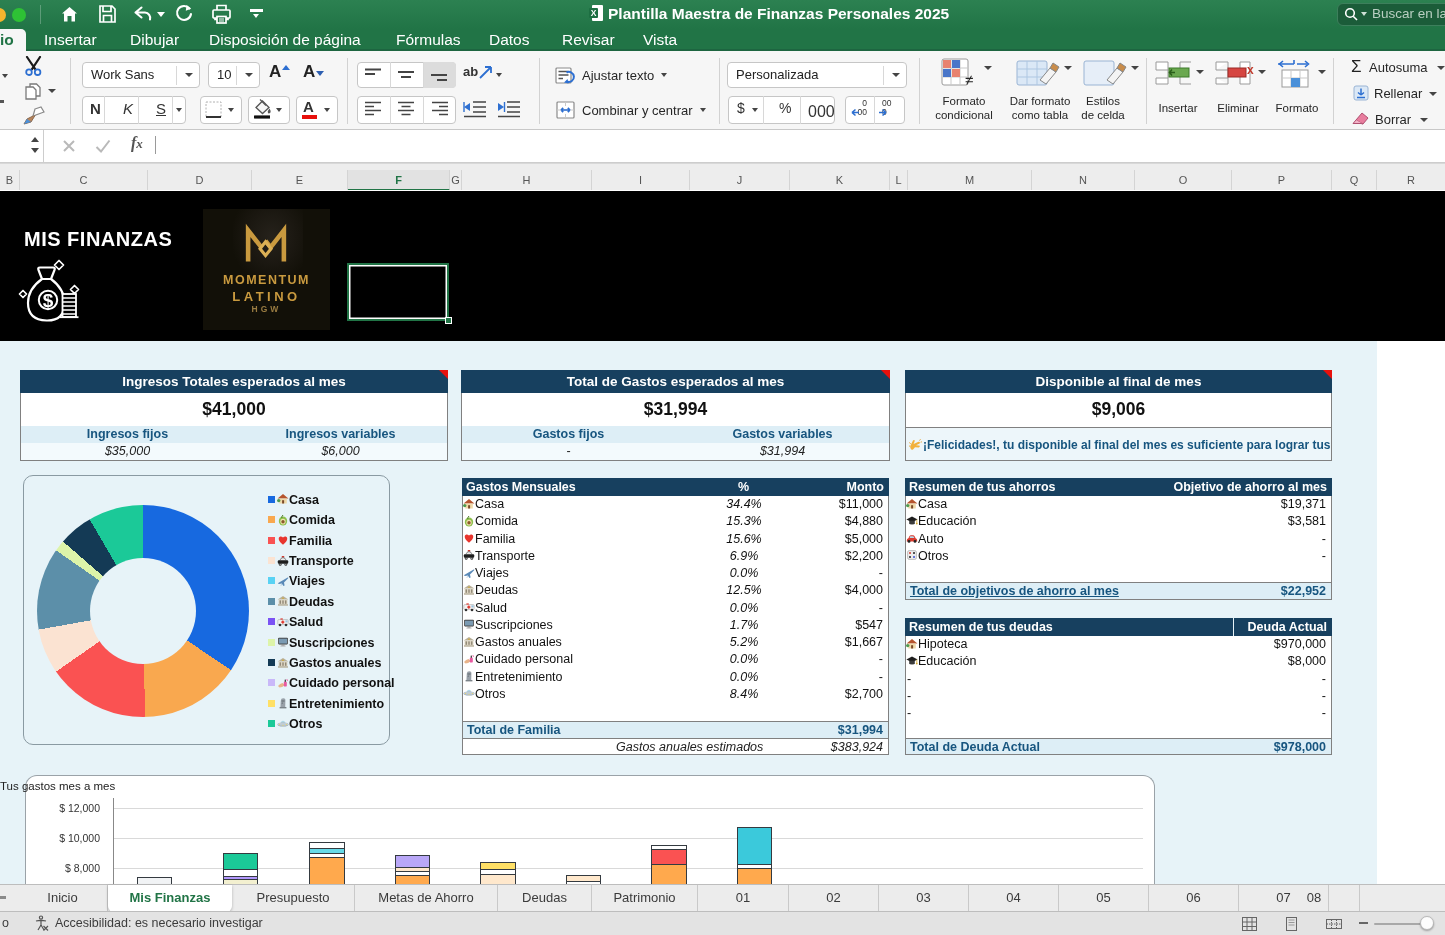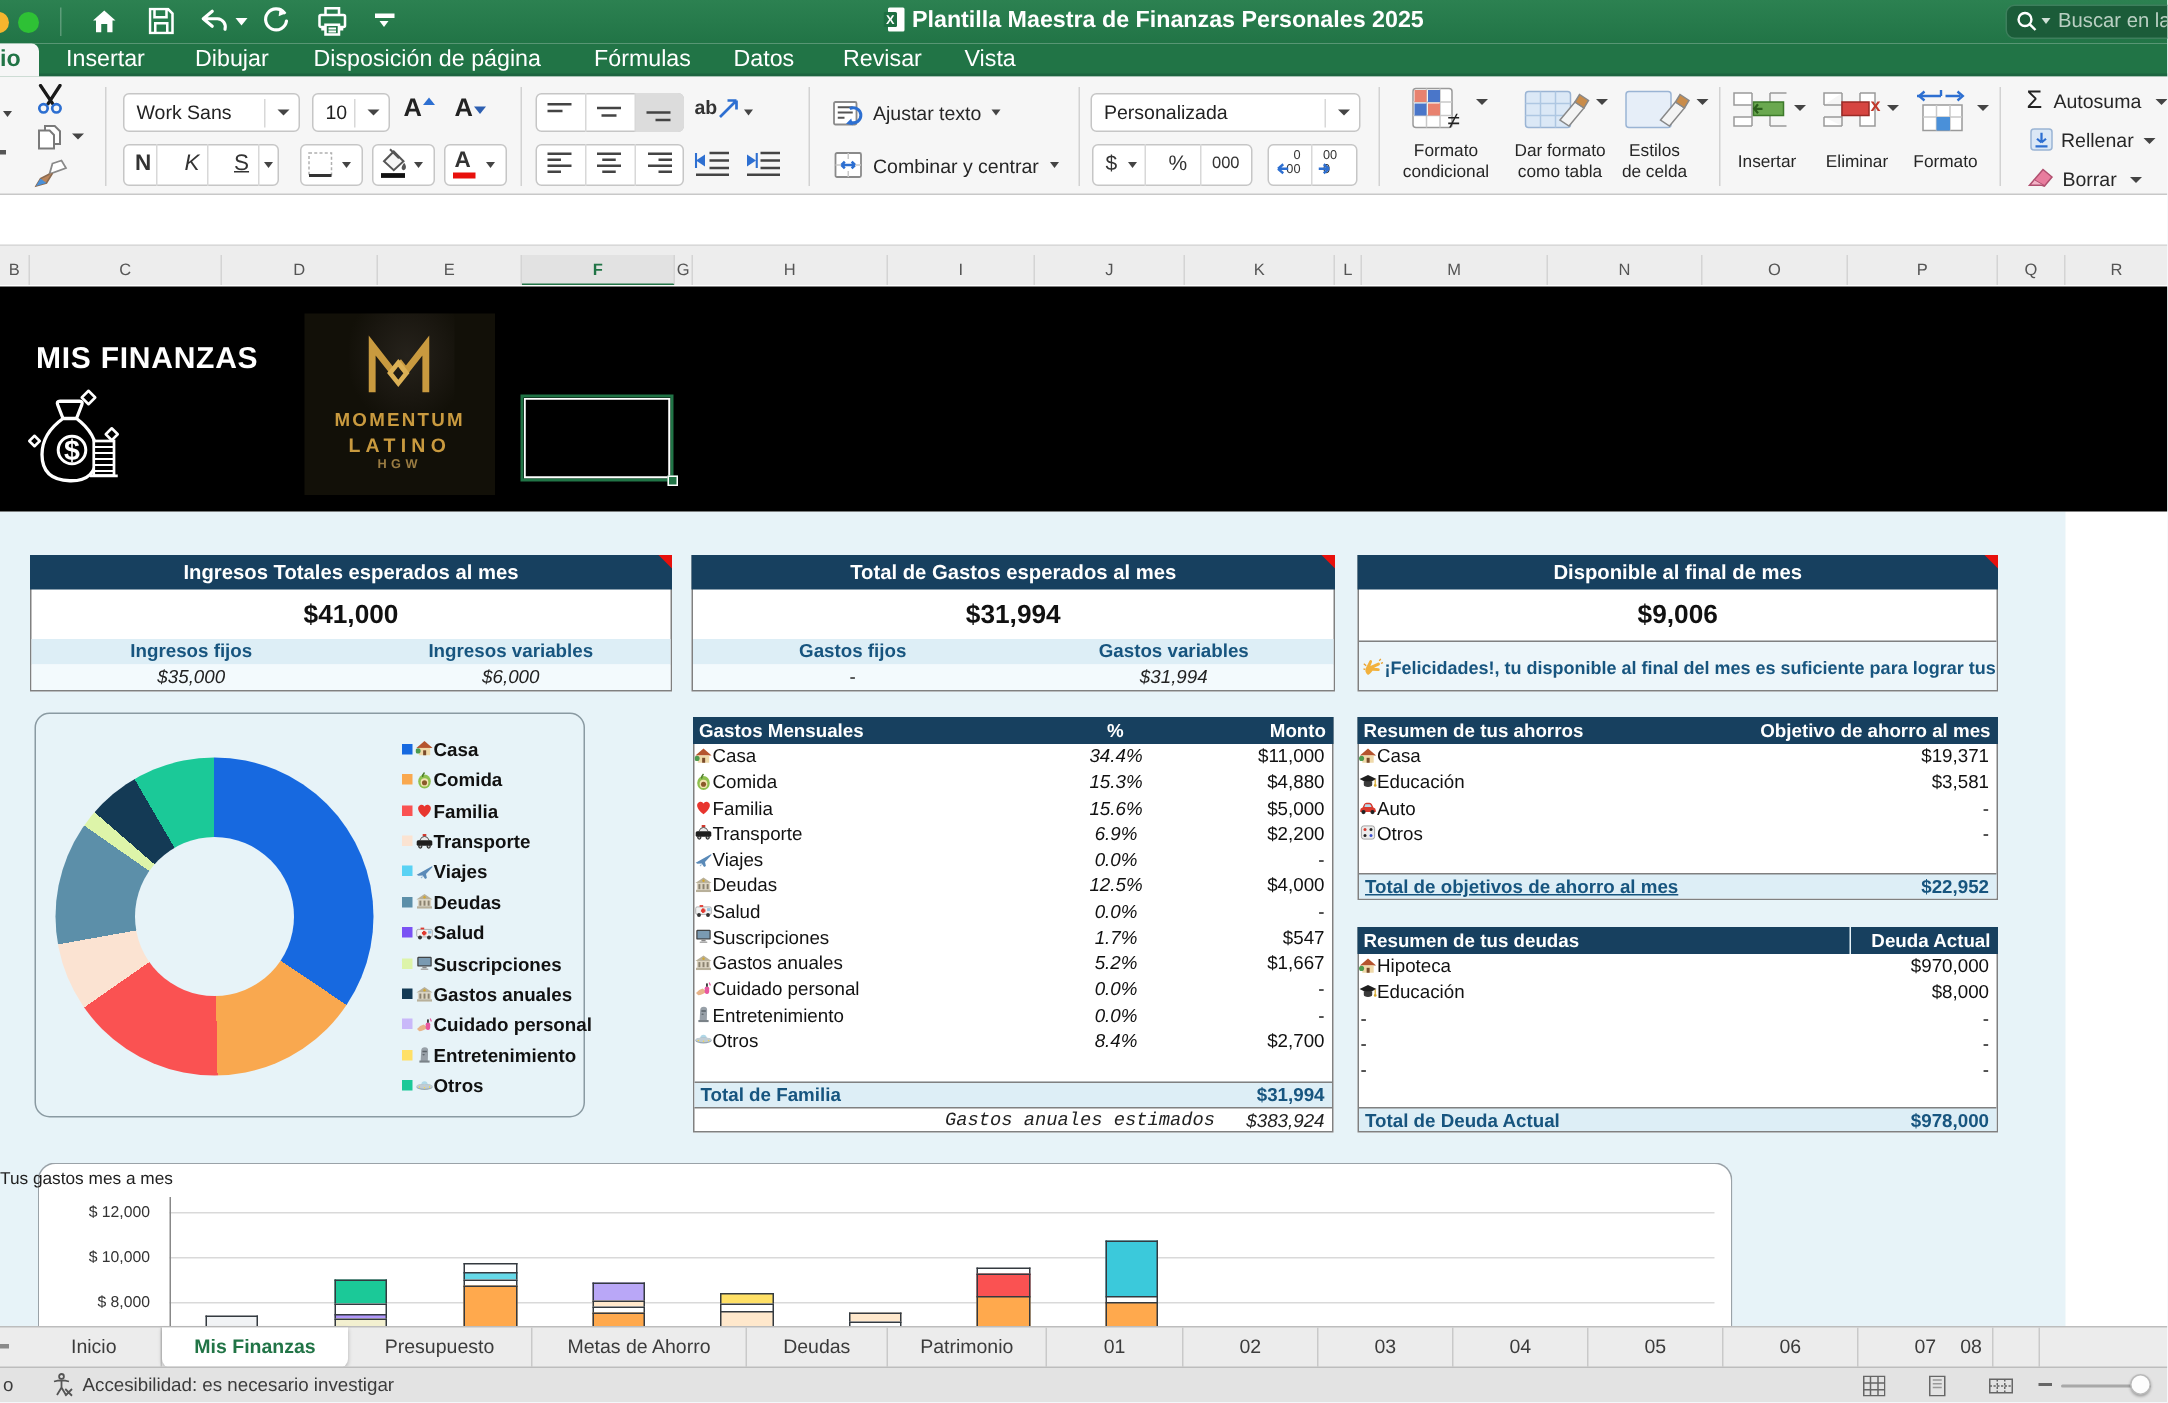--- a/index.html
+++ b/index.html
@@ -215,21 +215,21 @@
     <div style="position:absolute;left:582px;top:103px;font-size:13px;color:#262626;">Combinar y centrar</div>
     <div style="position:absolute;left:700px;top:108px;width:0;height:0;border-left:3.5px solid transparent;border-right:3.5px solid transparent;border-top:4px solid #444;"></div>
 
     <div class="combo" style="left:727px;top:62px;width:180px;height:26px;line-height:24px;"><span style="margin-left:8px;">Personalizada</span><span style="position:absolute;right:6px;top:10px;width:0;height:0;border-left:4px solid transparent;border-right:4px solid transparent;border-top:4.5px solid #444;"></span><span style="position:absolute;right:22px;top:3px;width:1px;height:19px;background:#d8d8d8;"></span></div>
     <div class="seg" style="left:728px;top:96px;width:107px;height:28px;"></div>
     <div style="position:absolute;left:737px;top:100px;font-size:14px;color:#333;">$</div>
     <div style="position:absolute;left:752px;top:108px;width:0;height:0;border-left:3.5px solid transparent;border-right:3.5px solid transparent;border-top:4px solid #444;"></div>
     <div style="position:absolute;left:763px;top:96px;width:1px;height:28px;background:#d8d8d8;"></div>
     <div style="position:absolute;left:779px;top:100px;font-size:14px;color:#333;">%</div>
     <div style="position:absolute;left:800px;top:96px;width:1px;height:28px;background:#d8d8d8;"></div>
-    <div style="position:absolute;left:808px;top:103px;font-size:11px;color:#333;">000</div>
+    <div style="position:absolute;left:808px;top:103px;font-size:16px;color:#333;">000</div>
     <div class="seg" style="left:845px;top:96px;width:60px;height:28px;"></div>
     <div style="position:absolute;left:851px;top:99px;font-size:8.5px;color:#333;line-height:9px;text-align:right;width:16px;">0<br>00</div>
     <svg style="position:absolute;left:849px;top:108px" width="10" height="9" viewBox="0 0 10 9">
           <path d="M10 4.5 H3 M3 4.5 L6.5 1.5 M3 4.5 L6.5 7.5" stroke="#2d6fd1" stroke-width="1.6" fill="none"></path>
         </svg>
     <div style="position:absolute;left:874px;top:96px;width:1px;height:28px;background:#d8d8d8;"></div>
     <div style="position:absolute;left:882px;top:99px;font-size:8.5px;color:#333;line-height:9px;">00<br>0</div>
     <svg style="position:absolute;left:879px;top:108px" width="10" height="9" viewBox="0 0 10 9">
           <path d="M0 4.5 H7 M7 4.5 L3.5 1.5 M7 4.5 L3.5 7.5" stroke="#2d6fd1" stroke-width="1.6" fill="none"></path>
         </svg>
@@ -297,20 +297,33 @@
         </svg>
     <div style="position:absolute;left:1374px;top:86px;font-size:13px;color:#262626;">Rellenar</div>
     <div style="position:absolute;left:1429px;top:92px;width:0;height:0;border-left:4px solid transparent;border-right:4px solid transparent;border-top:4.5px solid #444;"></div>
     <svg style="position:absolute;left:1351px;top:111px" width="19" height="15" viewBox="0 0 19 15">
           <path d="M5 9 L11 2 L17 7 L12 13 Z" fill="#e87d9e" stroke="#b05070" stroke-width="1"></path>
           <path d="M5 9 L2 12.5 H10 L12 13" fill="#f3b3c7" stroke="#b05070" stroke-width="1"></path>
         </svg>
     <div style="position:absolute;left:1375px;top:112px;font-size:13px;color:#262626;">Borrar</div>
     <div style="position:absolute;left:1420px;top:118px;width:0;height:0;border-left:4px solid transparent;border-right:4px solid transparent;border-top:4.5px solid #444;"></div>
    </div>
+  </div>
+  <div class="abs" id="fbar">
+    <div style="position:absolute;left:0;top:0;width:44px;height:32px;border-right:1px solid #cdcdcd;"></div>
+    <div style="position:absolute;left:31px;top:7px;width:0;height:0;border-left:4px solid transparent;border-right:4px solid transparent;border-bottom:5px solid #444;"></div>
+    <div style="position:absolute;left:31px;top:18px;width:0;height:0;border-left:4px solid transparent;border-right:4px solid transparent;border-top:5px solid #444;"></div>
+    <svg style="position:absolute;left:62px;top:9px" width="14" height="14" viewBox="0 0 14 14">
+        <path d="M2 2 L12 12 M12 2 L2 12" stroke="#b9b9b9" stroke-width="2"></path>
+      </svg>
+    <svg style="position:absolute;left:95px;top:9px" width="16" height="14" viewBox="0 0 16 14">
+        <path d="M1.5 8 L6 12.5 L14.5 1.5" stroke="#b9b9b9" stroke-width="2" fill="none"></path>
+      </svg>
+    <div style="position:absolute;left:131px;top:4px;font-size:16px;font-style:italic;color:#555;font-family:'Liberation Serif',serif;font-weight:bold;">f<span style="font-size:13px;">x</span></div>
+    <div style="position:absolute;left:155px;top:6px;width:1px;height:18px;background:#9a9a9a;"></div>
   </div>
   <div class="abs" id="colhdr">
     <div class="colcell" style="left:0;width:20px;">B</div>
     <div class="colcell" style="left:20px;width:128px;">C</div>
     <div class="colcell" style="left:148px;width:104px;">D</div>
     <div class="colcell" style="left:252px;width:96px;">E</div>
     <div class="colcell" style="left:348px;width:102px;background:#e2e2e2;color:#217446;font-weight:bold;border-bottom:2px solid #217446;">F</div>
     <div class="colcell" style="left:450px;width:12px;">G</div>
     <div class="colcell" style="left:462px;width:130px;">H</div>
     <div class="colcell" style="left:592px;width:98px;">I</div>
@@ -567,21 +580,21 @@
             </svg>Cuidado personal<span class="pct">0.0%</span><span class="amt">-</span></div>
       <div class="grow" style="top:478.50px;"><svg class="ic" width="12" height="12">
               <use href="#i-statue"></use>
             </svg>Entretenimiento<span class="pct">0.0%</span><span class="amt">-</span></div>
       <div class="grow" style="top:495.75px;"><svg class="ic" width="12" height="12">
               <use href="#i-ufo"></use>
             </svg>Otros<span class="pct">8.4%</span><span class="amt">$2,700</span></div>
       </div>
       <div style="position:absolute;left:463px;top:531px;width:425px;height:17px;background:#ddeef6;border-top:1px solid #808080;font-size:12.5px;line-height:17px;font-weight:bold;color:#17557f;"><span style="margin-left:4px;">Total de Familia</span><span style="position:absolute;right:5px;">$31,994</span></div>
       <div style="position:absolute;left:463px;top:548px;width:425px;height:16px;border-top:1px solid #808080;font-size:12.5px;line-height:16px;font-style:italic;color:#222;">
-          <span style="position:absolute;left:167px;font-family:Liberation Mono, monospace;">Gastos anuales estimados</span>
+          <span style="position:absolute;left:153px;">Gastos anuales estimados</span>
           <span style="position:absolute;right:5px;">$383,924</span>
         </div>
 
       <div class="tbl" style="left:905px;top:288px;width:427px;height:122px;"></div>
       <div style="position:absolute;left:905px;top:288px;width:427px;height:18px;background:#17405f;color:#fff;font-weight:bold;font-size:12.5px;line-height:18px;"><span style="margin-left:4px;">Resumen de tus ahorros</span><span style="position:absolute;right:5px;">Objetivo de ahorro al mes</span></div>
       <div id="ahorrosrows">
       <div class="arow" style="top:306.00px;"><svg class="ic" width="12" height="12">
               <use href="#i-house"></use>
             </svg>Casa<span class="amt">$19,371</span></div>
       <div class="arow" style="top:323.25px;"><svg class="ic" width="12" height="12">

